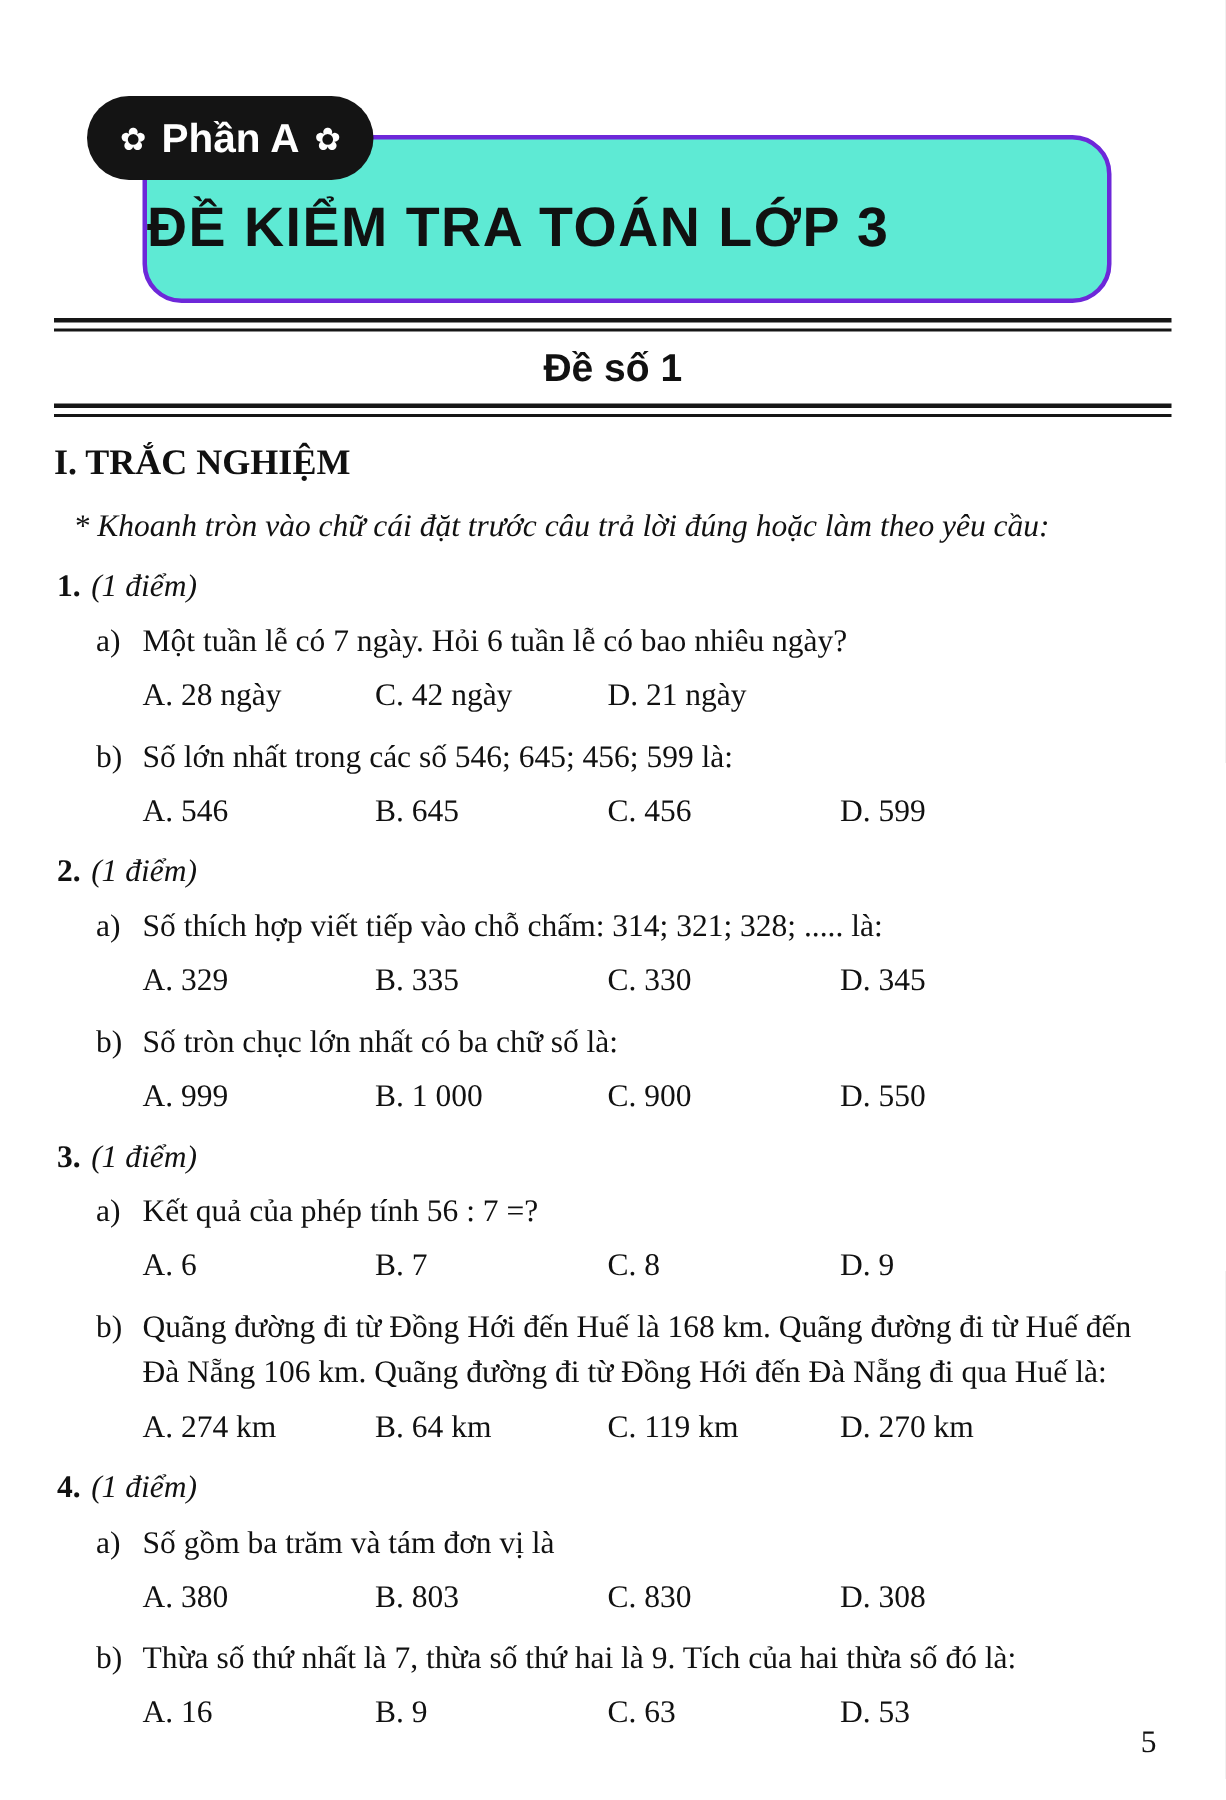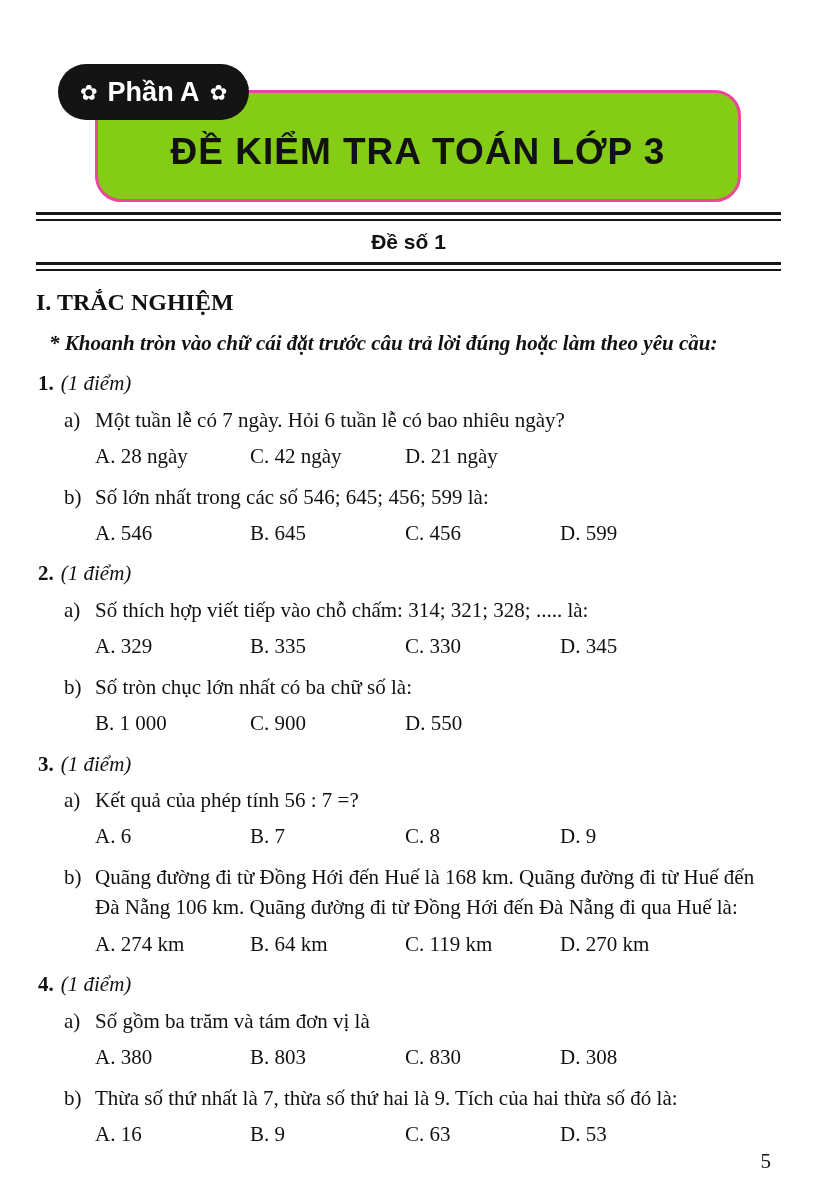--- a/index.html
+++ b/index.html
@@ -9,23 +9,23 @@
     margin: 0 auto;
     background: #ffffff;
     color: #111;
     font-family: "Liberation Serif", "DejaVu Serif", serif;
     overflow: hidden;
   }
   
   .header { position: relative; height: 212px; }
   .title-box {
     position: absolute; left: 95px; right: 76px; top: 90px; height: 106px;
-    border: 3px solid #ec4899; border-radius: 26px;
-    display: flex; align-items: center; justify-content: center;
-    background: #84cc16;
+    border: 3px solid #6d28d9; border-radius: 26px;
+    display: flex; align-items: center; 
+    background: #5eead4;
   }
   .title {
     margin: 12px 0 0 0;
     font-family: "Liberation Sans", "DejaVu Sans", sans-serif;
     font-size: 37px; font-weight: 800; letter-spacing: 1px;
   }
   .part-badge {
     position: absolute; left: 58px; top: 64px; z-index: 2;
     height: 56px; padding: 0 22px;
     background: #141414; color: #fff;
@@ -38,32 +38,32 @@
   
   .rule {
     margin: 0 36px; height: 4px;
     border-top: 3px solid #161616;
     border-bottom: 2px solid #161616;
   }
   .test-number {
     margin: 9px 0 8px 0;
     text-align: center;
     font-family: "Liberation Sans", "DejaVu Sans", sans-serif;
-    font-size: 21px; font-weight: 700;
+    font-size: 26px; font-weight: 700;
   }
   
   .content { padding: 10px 56px 0 36px; font-size: 21px; line-height: 1.45; }
   .section-heading {
     margin: 4px 0 8px 0;
     font-size: 24px; font-weight: 700;
     font-family: "Liberation Serif", "DejaVu Serif", serif;
   }
   .instruction {
     margin: 0 0 8px 0; padding-left: 13px;
-    font-weight: 700; font-style: italic;
+    font-weight: 400; font-style: italic;
   }
   .q-head { margin: 10px 0 6px 2px; }
   .q-num { font-weight: 700; }
   .q-points { font-style: italic; margin-left: 7px; }
   .part { display: flex; margin: 6px 0 6px 28px; }
   .part-label { flex: 0 0 31px; }
   .part-text { flex: 1; }
   .options {
     display: grid;
     grid-template-columns: 155px 155px 155px 1fr;
@@ -136,20 +136,21 @@
         <span class="option">A. 329</span>
         <span class="option">B. 335</span>
         <span class="option">C. 330</span>
         <span class="option">D. 345</span>
       </div>
       <div class="part">
         <span class="part-label">b)</span>
         <span class="part-text">Số tròn chục lớn nhất có ba chữ số là:</span>
       </div>
       <div class="options">
+        <span class="option">A. 999</span>
         <span class="option">B. 1 000</span>
         <span class="option">C. 900</span>
         <span class="option">D. 550</span>
       </div>
     </section>
 
     <section class="question">
       <div class="q-head">
         <span class="q-num">3.</span><span class="q-points">(1 điểm)</span>
       </div>

